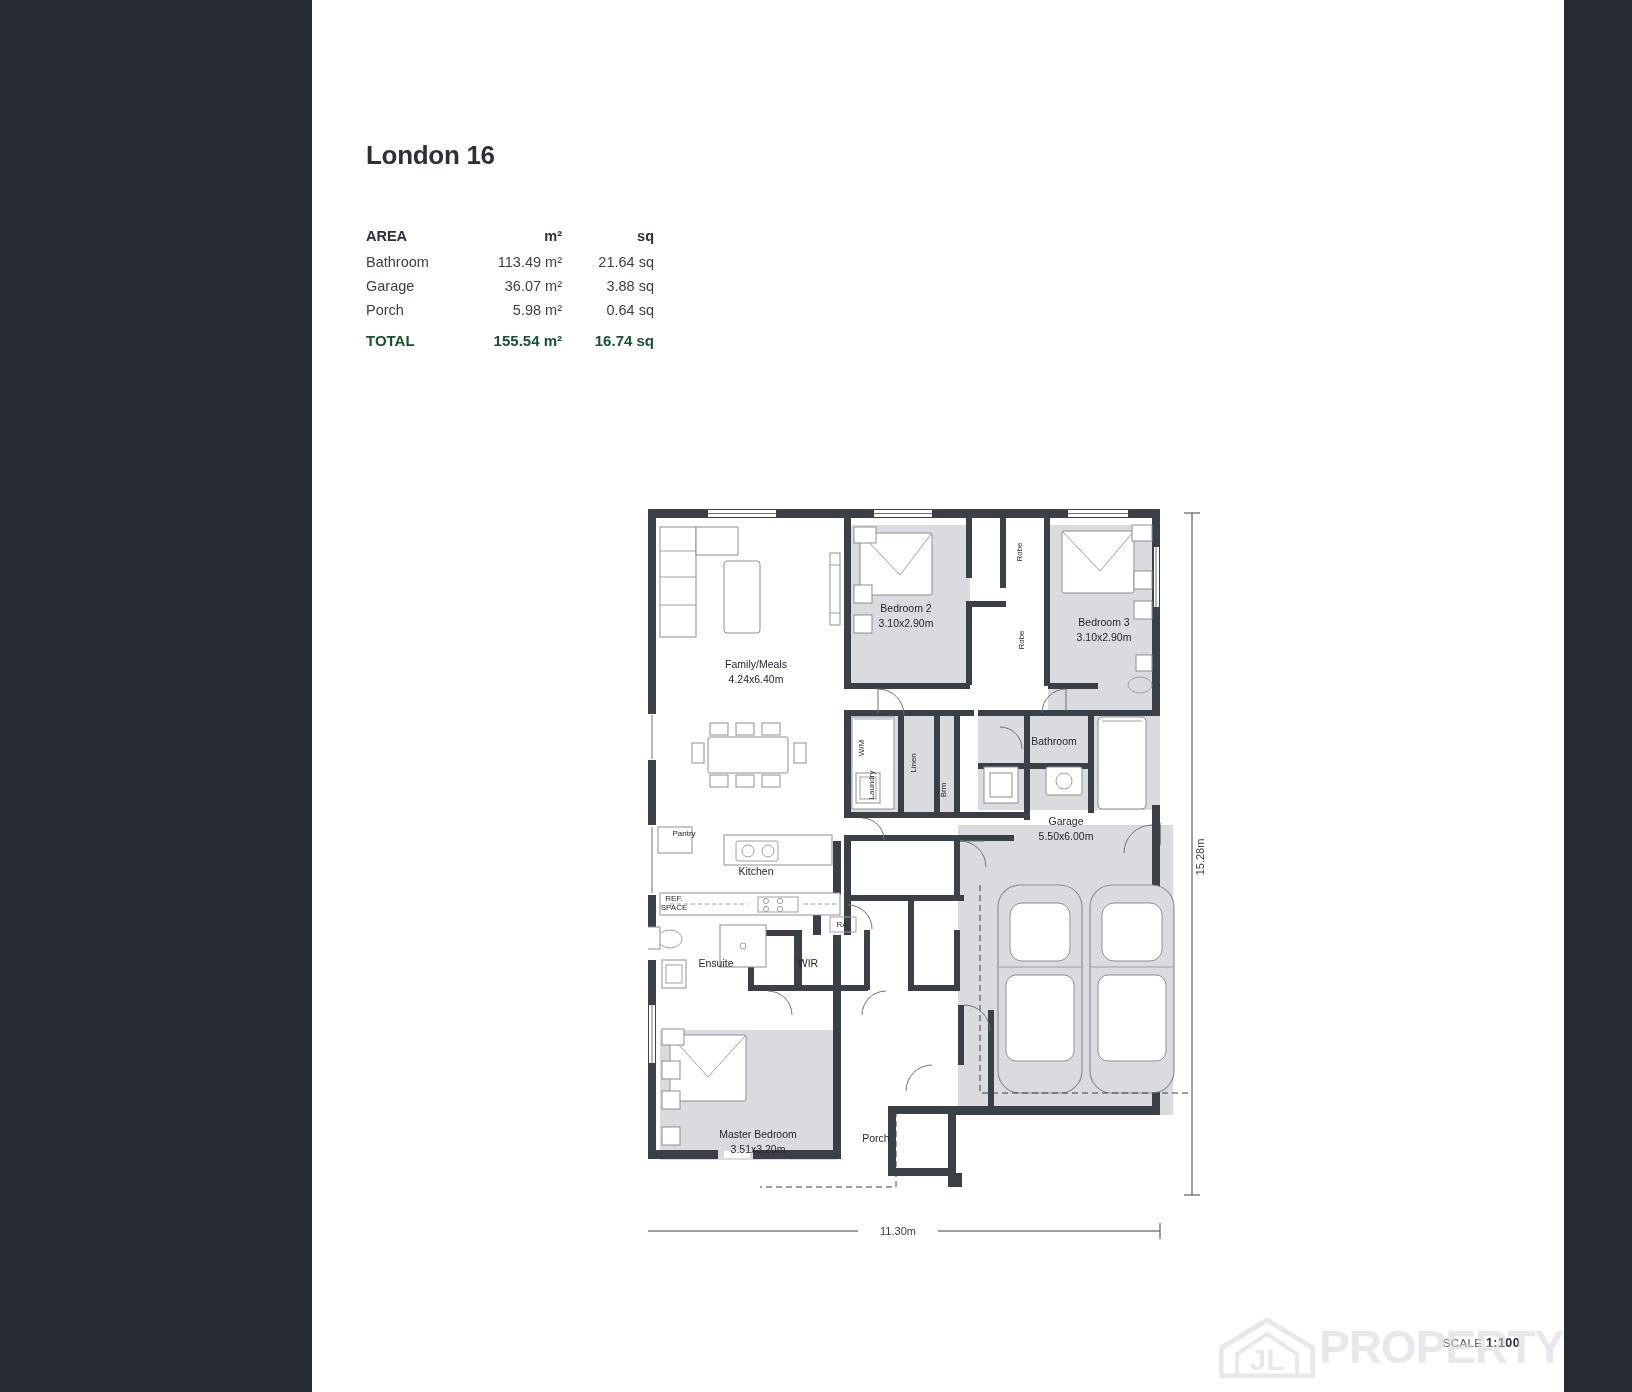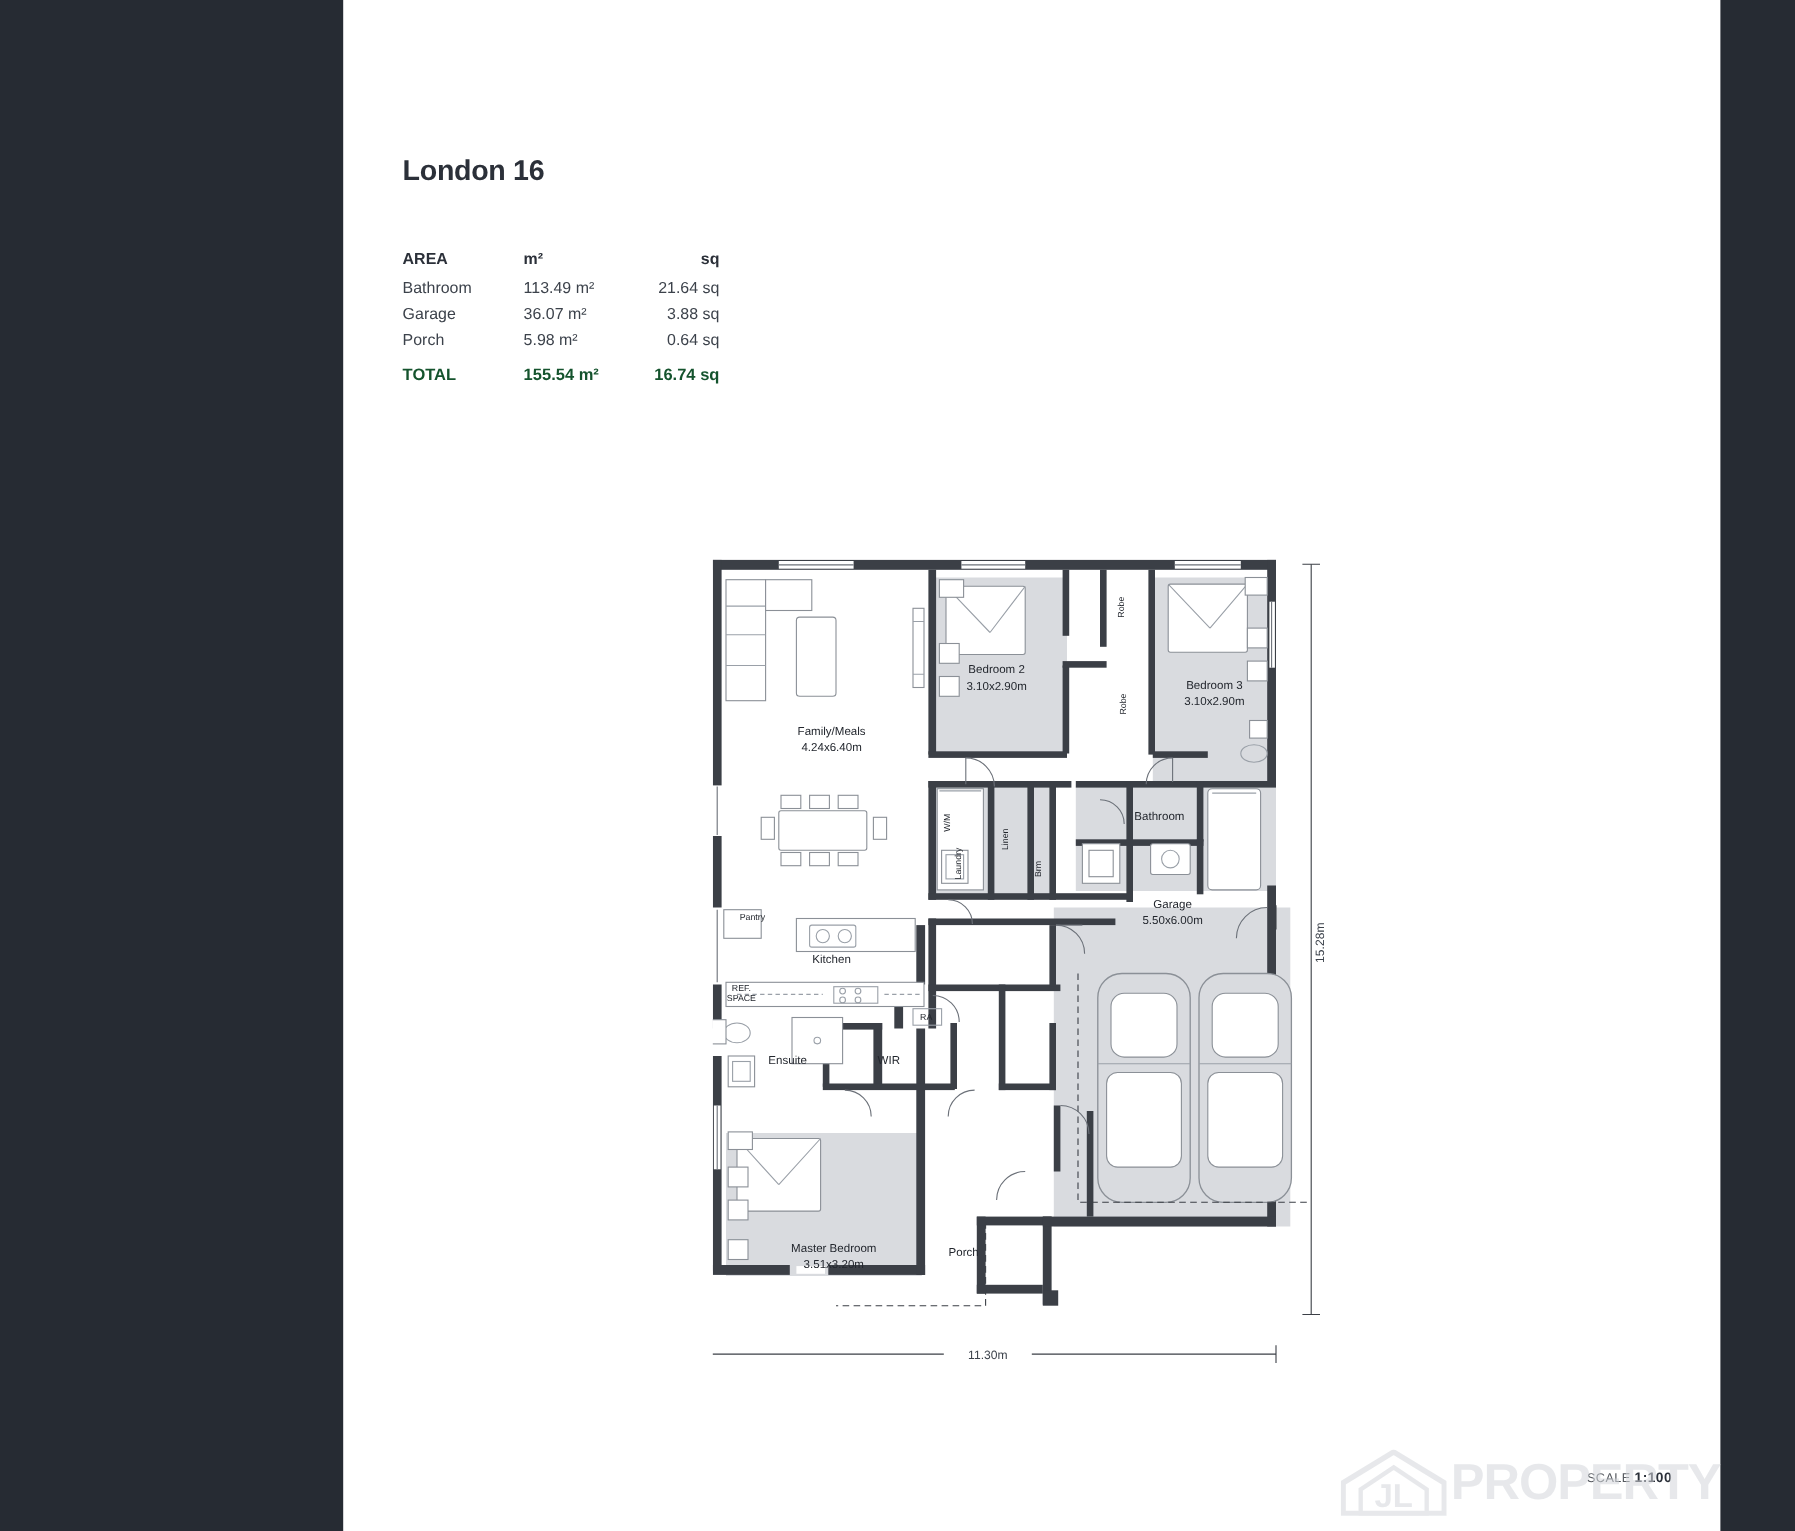--- a/index.html
+++ b/index.html
@@ -20,21 +20,21 @@
   .plan-title{
     position:absolute;left:54px;top:140px;
     font-size:26px;font-weight:bold;color:#2b3039;letter-spacing:-0.3px;
   }
   .area-table{
     position:absolute;left:54px;top:188px;width:288px;
     font-size:14.5px;color:#3c424b;
   }
   .area-table table{border-collapse:collapse;width:100%;margin-top:36px;}
   .area-table td{padding:4px 0;white-space:nowrap;}
-  .area-table td.c2{text-align:left;width:86px;}
+  .area-table td.c2{text-align:right;width:86px;}
   .area-table td.c3{text-align:right;width:92px;}
   .area-table tr.head td{font-weight:bold;color:#2b3039;padding-bottom:6px;}
   .area-table tr.total td{font-weight:bold;color:#14532d;padding-top:10px;font-size:15px;}
 
   
   #plan{position:absolute;left:336px;top:505px;width:560px;height:740px;}
   #plan svg{display:block;}
 
   .scale-note{
     position:absolute;right:44px;bottom:42px;

